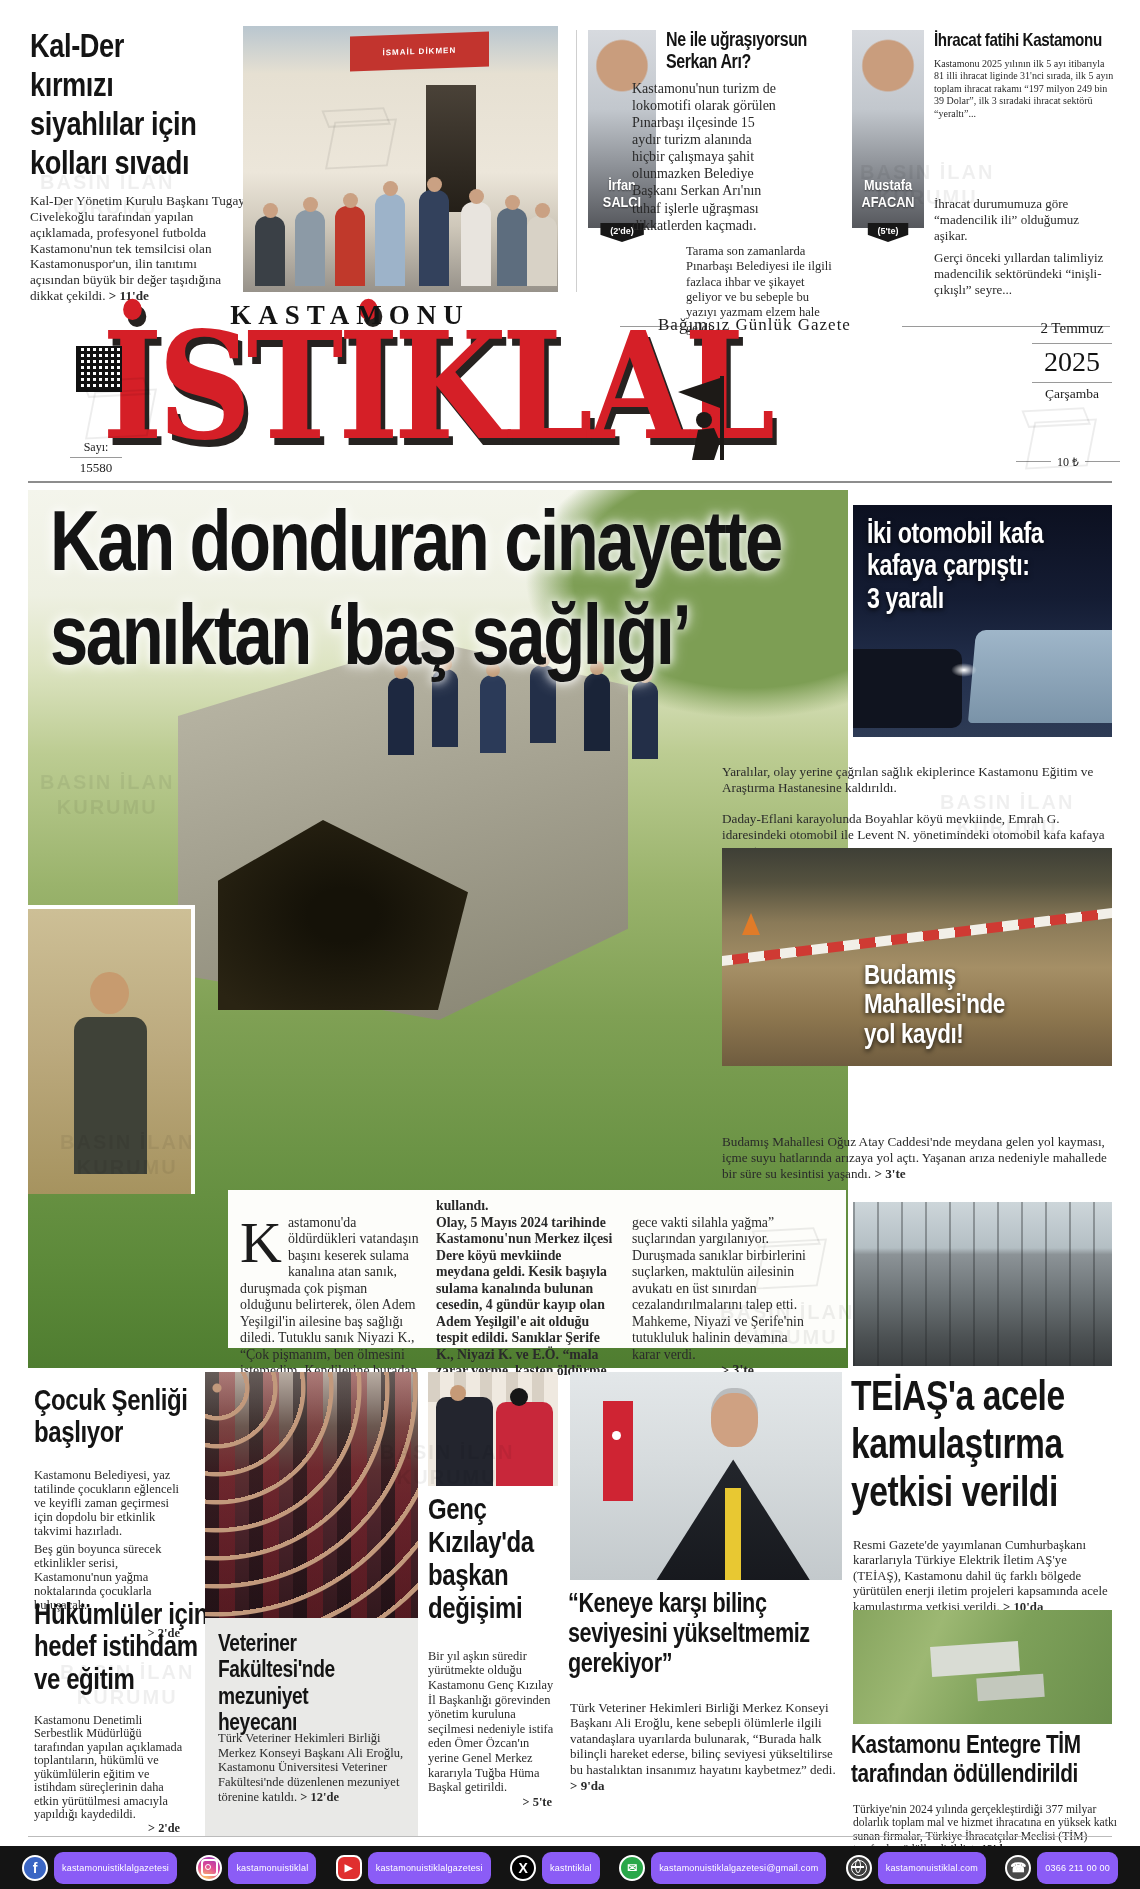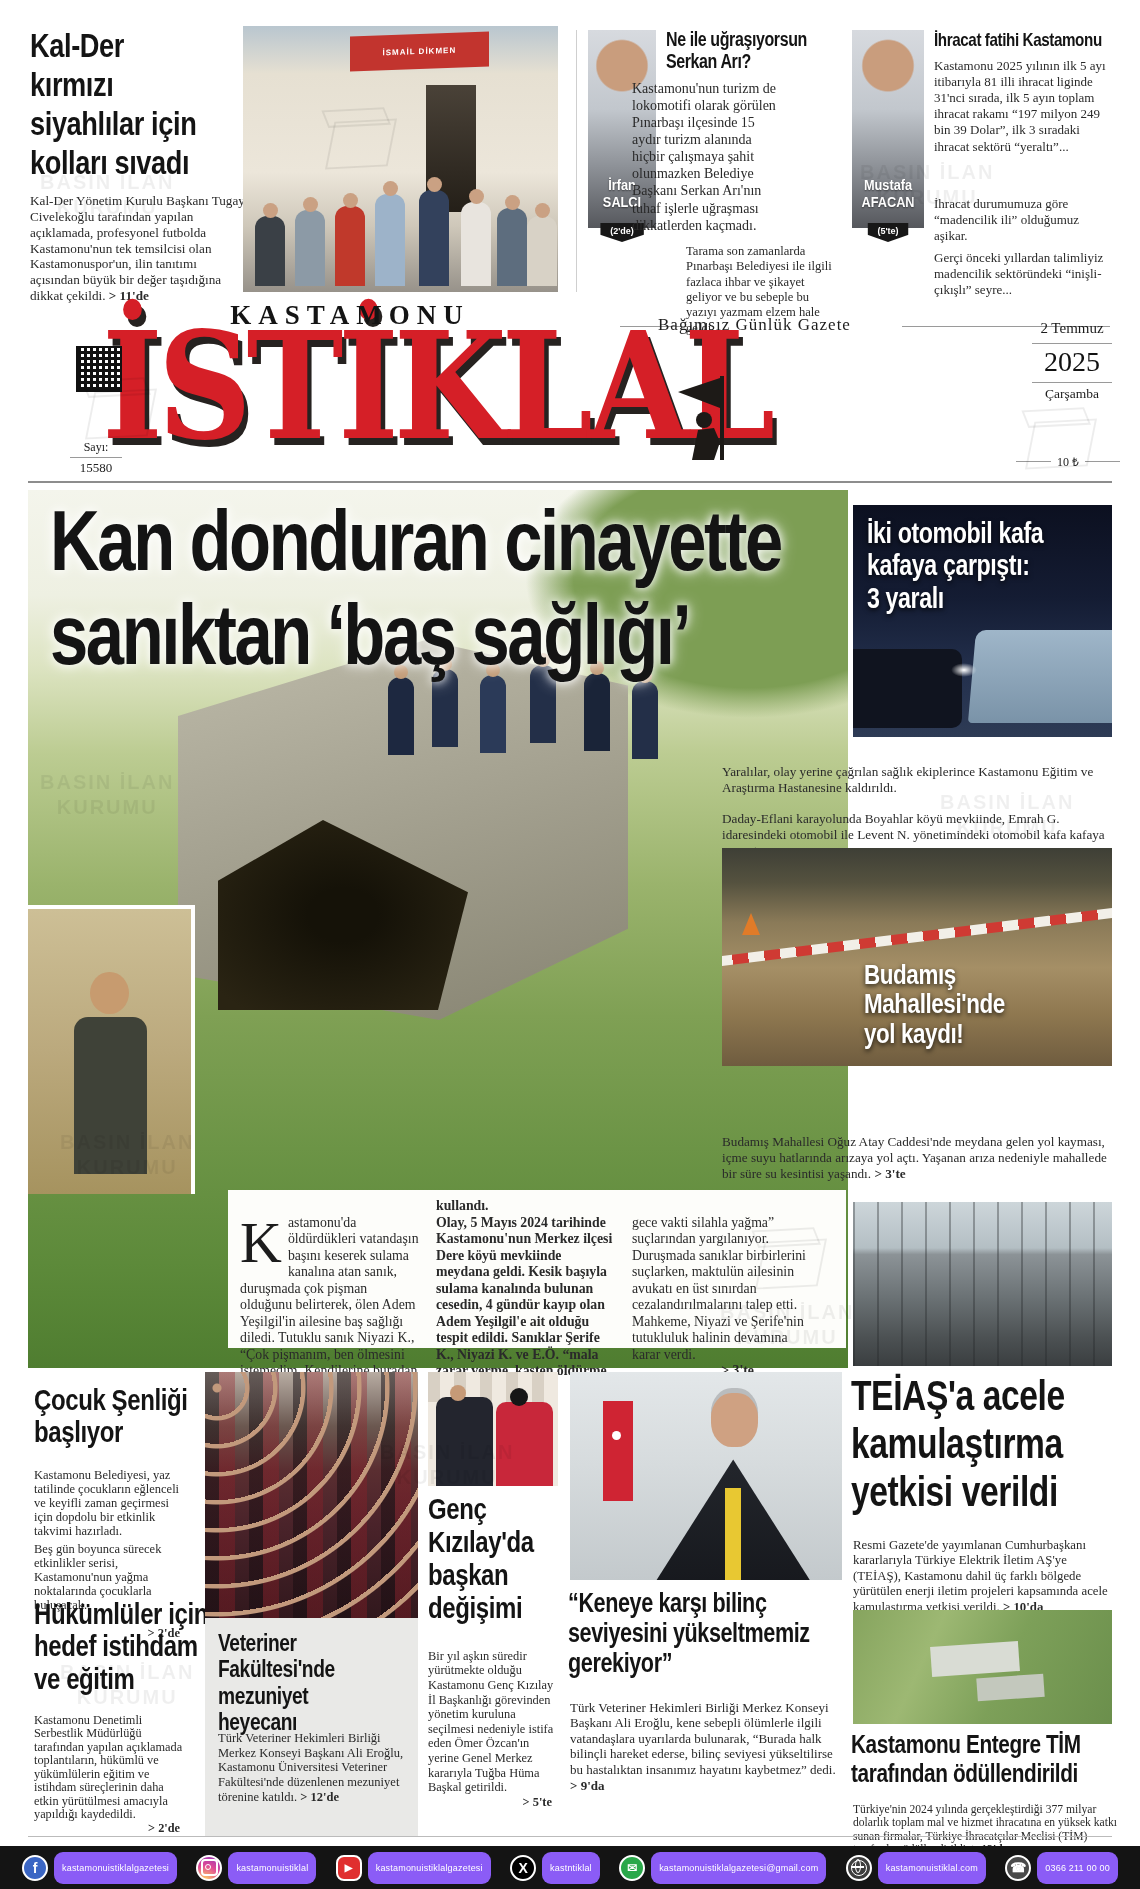--- a/index.html
+++ b/index.html
@@ -200,21 +200,21 @@
 Serkan Arı?</div>
   <div class="bd" style="left:632px;top:80px;width:150px;font-size:14px;line-height:1.22;">Kastamonu'nun turizm de lokomotifi olarak görülen Pınarbaşı ilçesinde 15 aydır turizm alanında hiçbir çalışmaya şahit olunmazken Belediye Başkanı Serkan Arı'nın tuhaf işlerle uğraşması dikkatlerden kaçmadı.</div>
   <div class="bd" style="left:666px;top:244px;width:150px;font-size:12.6px;line-height:1.22;margin-left:20px;">Tarama son zamanlarda Pınarbaşı Belediyesi ile ilgili fazlaca ihbar ve şikayet geliyor ve bu sebeple bu yazıyı yazmam elzem hale geldi.</div>
 
   <div class="portrait" style="left:852px;top:30px;width:72px;height:198px;">
     <div class="pname">Mustafa
 AFACAN</div>
     <div class="pbadge">(5'te)</div>
   </div>
   <div class="hl" style="left:934px;top:30px;font-size:19px;white-space:nowrap;">İhracat fatihi Kastamonu</div>
-  <div class="bd" style="left:934px;top:58px;width:180px;font-size:13px;line-height:1.24;">Kastamonu 2025 yılının ilk 5 ayı itibarıyla 81 illi ihracat liginde 31'nci sırada, ilk 5 ayın toplam ihracat rakamı “197 milyon 249 bin 39 Dolar”, ilk 3 sıradaki ihracat sektörü “yeraltı”...</div>
+  <div class="bd" style="left:934px;top:58px;width:180px;font-size:10px;line-height:1.24;">Kastamonu 2025 yılının ilk 5 ayı itibarıyla 81 illi ihracat liginde 31'nci sırada, ilk 5 ayın toplam ihracat rakamı “197 milyon 249 bin 39 Dolar”, ilk 3 sıradaki ihracat sektörü “yeraltı”...</div>
   <div class="bd" style="left:934px;top:196px;width:180px;font-size:13px;line-height:1.24;">İhracat durumumuza göre “madencilik ili” olduğumuz aşikar.</div>
   <div class="bd" style="left:934px;top:250px;width:180px;font-size:13px;line-height:1.24;">Gerçi önceki yıllardan talimliyiz madencilik sektöründeki “inişli-çıkışlı” seyre...</div>
 
   <div class="abs" style="left:230px;top:300px;width:240px;text-align:center;font-family:'Liberation Serif',serif;font-weight:700;font-size:27px;letter-spacing:7px;color:#141414;z-index:3;">KASTAMONU</div>
   <div id="brand">İSTİKLAL</div>
 
   <div class="thin" style="left:620px;top:326px;width:68px;"></div>
   <div class="abs" style="left:658px;top:315px;font-family:'Liberation Serif',serif;font-size:17px;letter-spacing:1px;color:#1d1d1d;z-index:3;">Bağımsız Günlük Gazete</div>
   <div class="thin" style="left:902px;top:326px;width:208px;"></div>
 

